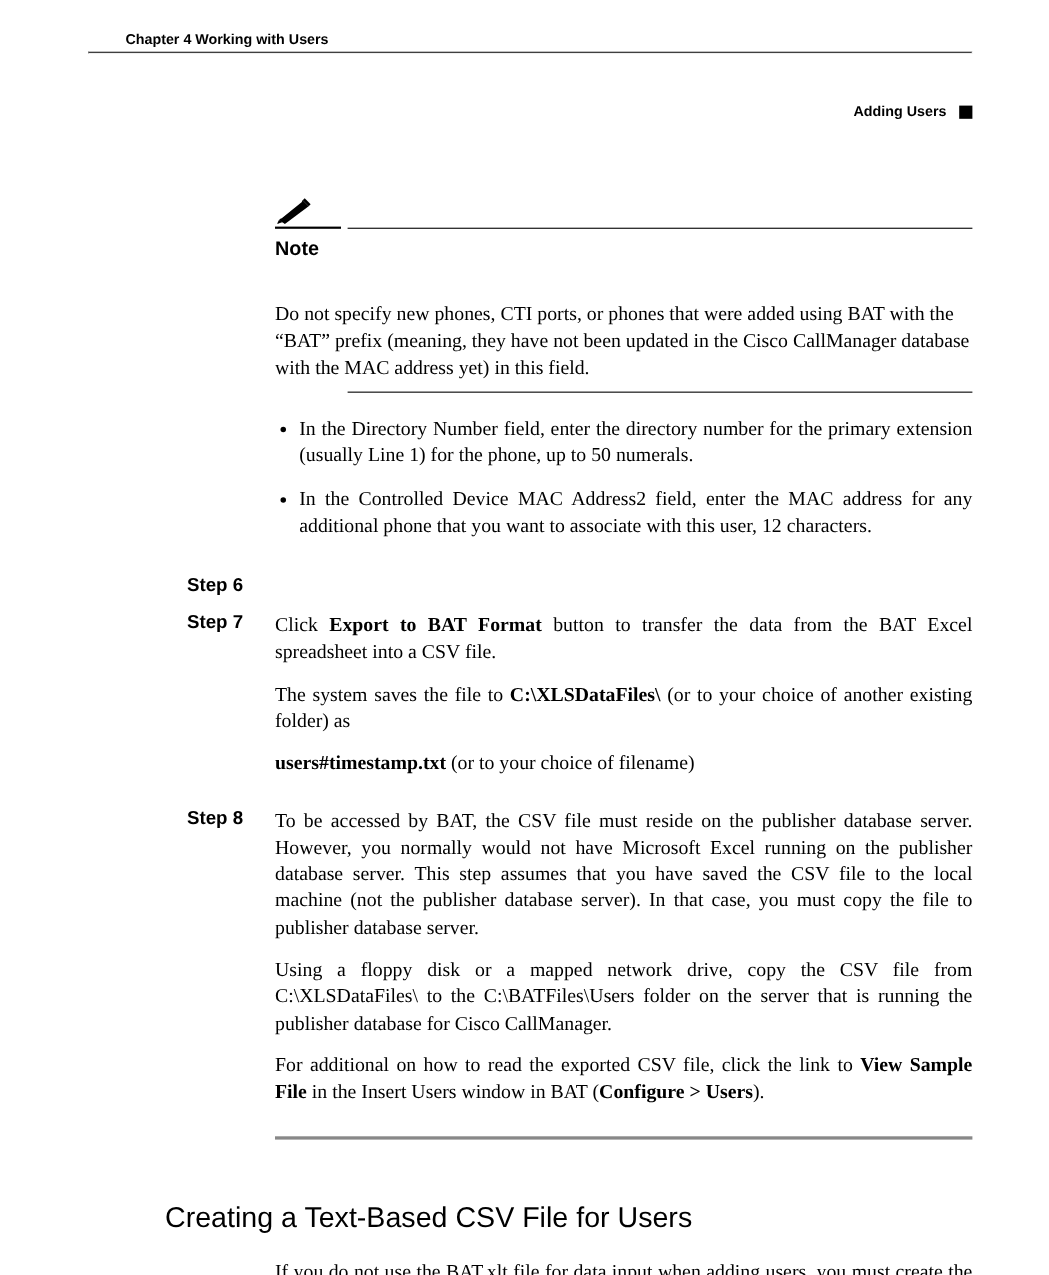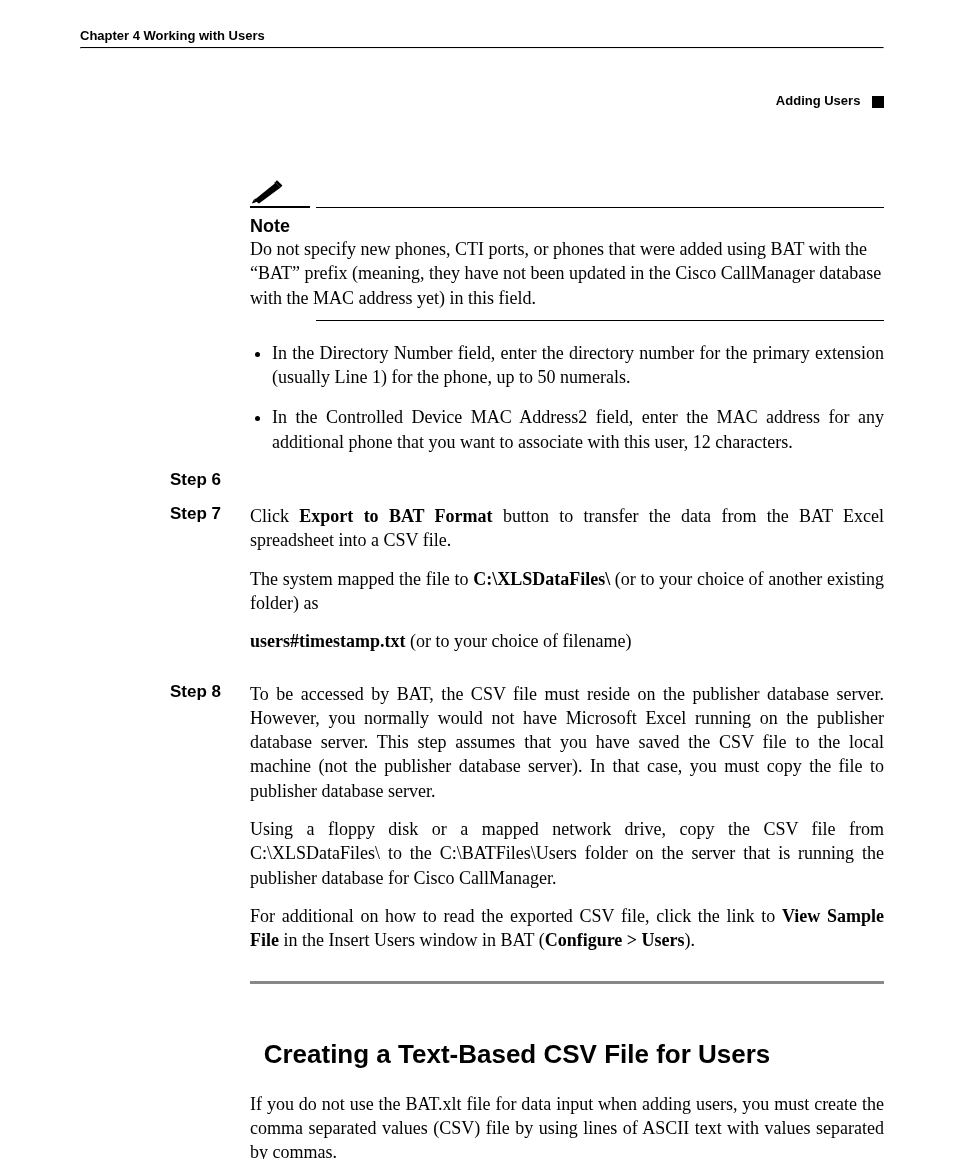--- a/index.html
+++ b/index.html
@@ -11,20 +11,21 @@
   }
   .page {
     padding: 28px 70px 20px 80px;
     position: relative;
   }
   .header {
     font-family: Arial, Helvetica, sans-serif;
     font-weight: bold;
     font-size: 13px;
     margin-bottom: 4px;
+    margin-left: 34px;
   }
   .header-sub {
     font-family: Arial, Helvetica, sans-serif;
     font-weight: bold;
     font-size: 13px;
     text-align: right;
     margin-bottom: 70px;
     margin-top: 44px;
   }
   .header-sub .square {
@@ -76,30 +77,31 @@
     font-family: Arial, Helvetica, sans-serif;
     font-weight: bold;
     font-size: 18px;
     width: 60px;
     flex-shrink: 0;
   }
   .note-text {
     font-size: 18px;
     line-height: 1.35;
     flex: 1;
+    margin-top: 36px;
   }
   .note-bottom-rule {
     border-top: 1px solid #000;
     margin-left: 66px;
     margin-top: 10px;
   }
   ul.bullets {
     list-style: disc;
     padding-left: 22px;
-    margin: 16px 0 16px 0;
+    margin: 16px 0 32px 0;
   }
   ul.bullets li {
     font-size: 18px;
     line-height: 1.35;
     margin-bottom: 16px;
     text-align: justify;
   }
   .step-row {
     display: flex;
     margin-bottom: 14px;
@@ -123,25 +125,24 @@
     margin: 0 0 14px 0;
   }
   .bold { font-weight: bold; }
   .end-rule {
     border-top: 3px solid #888;
     margin-top: 10px;
     margin-bottom: 55px;
   }
   h2.section {
     font-family: Arial, Helvetica, sans-serif;
-    font-weight: bold;
+    font-weight: normal;
     font-size: 26px;
     margin: 0 0 22px 0;
     margin-left: -100px;
-    text-align: center;
   }
   .section-para {
     font-size: 18px;
     line-height: 1.35;
     margin: 0 0 14px 0;
     text-align: justify;
   }
 </style>
 </head>
 <body>
@@ -182,21 +183,21 @@
     </ul>
 
     <div class="step-row">
       <div class="step-label">Step 6</div>
     </div>
 
     <div class="step-row">
       <div class="step-label">Step 7</div>
       <div class="step-body">
         <p><span>Click </span><span class="bold">Export to BAT Format</span><span> button to transfer the data from the BAT Excel spreadsheet into a CSV file.</span></p>
-        <p><span>The system mapped the file to </span><span class="bold">C:\XLSDataFiles\</span><span> (or to your choice of another existing folder) as</span></p>
+        <p><span>The system saves the file to </span><span class="bold">C:\XLSDataFiles\</span><span> (or to your choice of another existing folder) as</span></p>
         <p><span class="bold">users#timestamp.txt</span><span> (or to your choice of filename)</span></p>
       </div>
     </div>
 
     <div class="step-row">
       <div class="step-label">Step 8</div>
       <div class="step-body">
         <p>To be accessed by BAT, the CSV file must reside on the publisher database server. However, you normally would not have Microsoft Excel running on the publisher database server. This step assumes that you have saved the CSV file to the local machine (not the publisher database server). In that case, you must copy the file to publisher database server.</p>
         <p>Using a floppy disk or a mapped network drive, copy the CSV file from C:\XLSDataFiles\ to the C:\BATFiles\Users folder on the server that is running the publisher database for Cisco CallManager.</p>
         <p><span>For additional on how to read the exported CSV file, click the link to </span><span class="bold">View Sample File</span><span> in the Insert Users window in BAT (</span><span class="bold">Configure &gt; Users</span><span>).</span></p>

